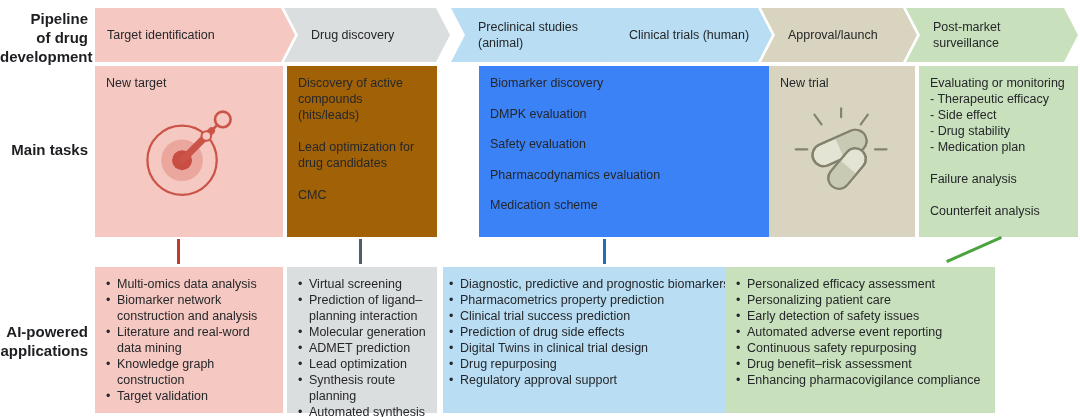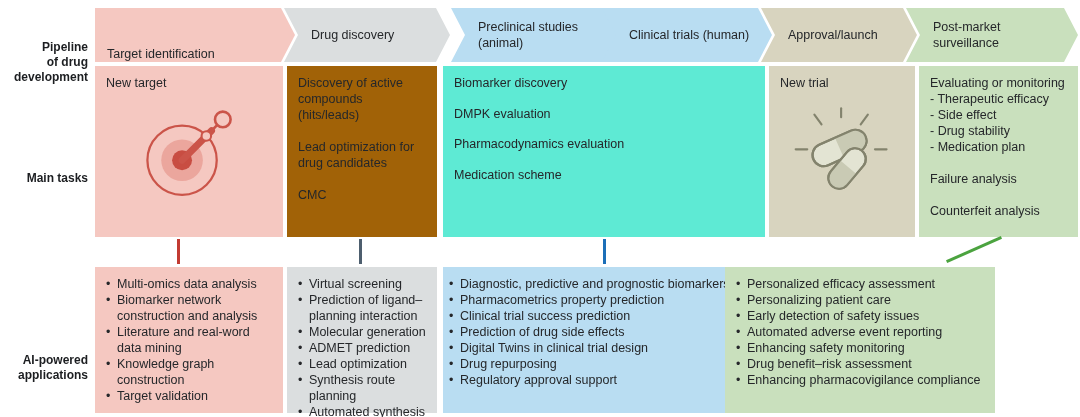--- a/index.html
+++ b/index.html
@@ -3,39 +3,37 @@
 <meta charset="utf-8">
 <style>
   html,body{margin:0;padding:0;background:#ffffff;}
   .canvas{
     position:relative;width:1080px;height:417px;background:#ffffff;
     font-family:"Liberation Sans","DejaVu Sans",sans-serif;
     color:#25272a;font-size:12.5px;line-height:1.28;overflow:hidden;
   }
   .rowlabel{
     position:absolute;left:0;width:88px;text-align:right;
-    font-weight:bold;font-size:12px;line-height:1.25;color:#1c1e21;
+    font-weight:bold;font-size:15px;line-height:1.25;color:#1c1e21;
     white-space:pre-line;
-    margin-top:30px;
   }
   .pipeline-label{top:10px;}
   .tasks-label{top:141px;}
   .apps-label{top:323px;}
 
   
   .chev{
     position:absolute;top:8px;height:54px;display:flex;align-items:center;
     box-sizing:border-box;
     clip-path:polygon(0 0, calc(100% - 14px) 0, 100% 50%, calc(100% - 14px) 100%, 0 100%, 14px 50%);
     padding-left:27px;padding-right:16px;
   }
   .chev.first{
     clip-path:polygon(0 0, calc(100% - 14px) 0, 100% 50%, calc(100% - 14px) 100%, 0 100%);
     padding-left:12px;
-    align-items:flex-end;
   }
   .chev-0{left:95px;width:200px;}
   .chev-1{left:284px;width:166px;}
   .chev-2{left:451px;width:174px;}
   .chev-3{left:602px;width:170px;align-items:center;}
   .chev-4{left:761px;width:156px;}
   .chev-5{left:906px;width:172px;}
 
   
   .box{position:absolute;box-sizing:border-box;padding:9px 11px;}
@@ -121,24 +119,25 @@
     </div>
 
     <div class="box col-gray" style="background: #a16207;">
       <ul class="para-list">
           <li>Discovery of active compounds (hits/leads)</li>
           <li>Lead optimization for drug candidates</li>
           <li>CMC</li>
         </ul>
     </div>
 
-    <div class="box col-blue" style="background: #5eead4;">
+    <div class="box col-blue" style="background: #3b82f6; margin-left: 36px;">
       <ul class="spread-list">
           <li>Biomarker discovery</li>
           <li>DMPK evaluation</li>
+          <li>Safety evaluation</li>
           <li>Pharmacodynamics evaluation</li>
           <li>Medication scheme</li>
         </ul>
     </div>
 
     <div class="box col-tan" style="background: rgb(216, 212, 191);">
       <div>New trial</div>
       <div class="icon-wrap">
         <svg width="116" height="98" viewBox="0 0 130 110">
           <g stroke="#83836d" stroke-width="2.4" stroke-linecap="round">
@@ -215,20 +214,20 @@
           <li>Regulatory approval support</li>
         </ul>
     </div>
 
     <div class="box col-green-wide" style="background: rgb(201, 224, 189);">
       <ul class="bullet-list">
           <li>Personalized efficacy assessment</li>
           <li>Personalizing patient care</li>
           <li>Early detection of safety issues</li>
           <li>Automated adverse event reporting</li>
-          <li>Enhancing safety monitoring</li>
+          <li>Continuous safety repurposing</li>
           <li>Drug benefit–risk assessment</li>
           <li>Enhancing pharmacovigilance compliance</li>
         </ul>
     </div>
   </div>
 
 </div>
 
 </body></html>

